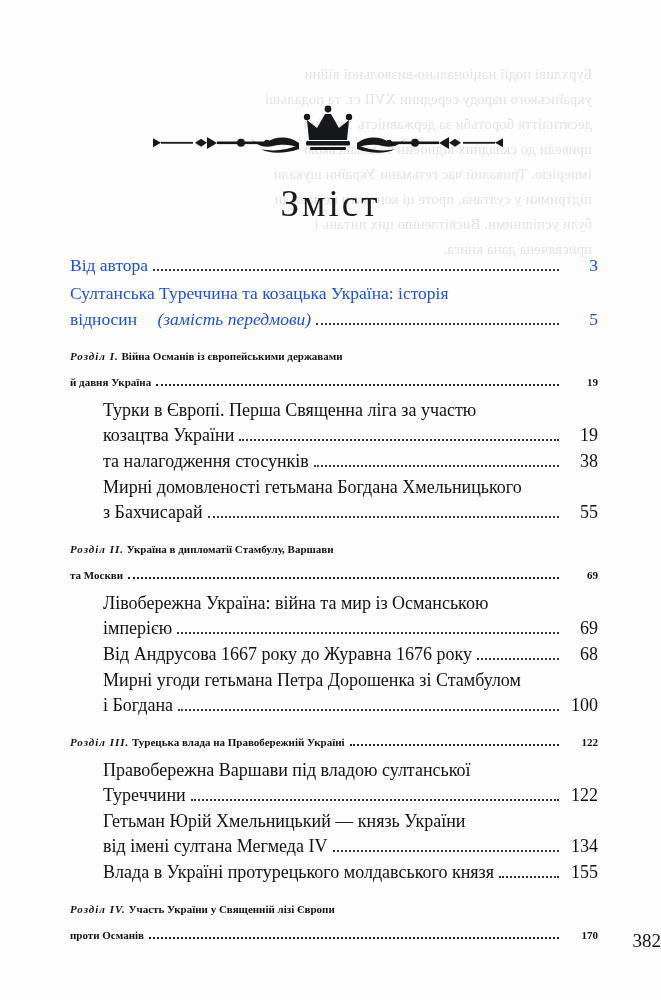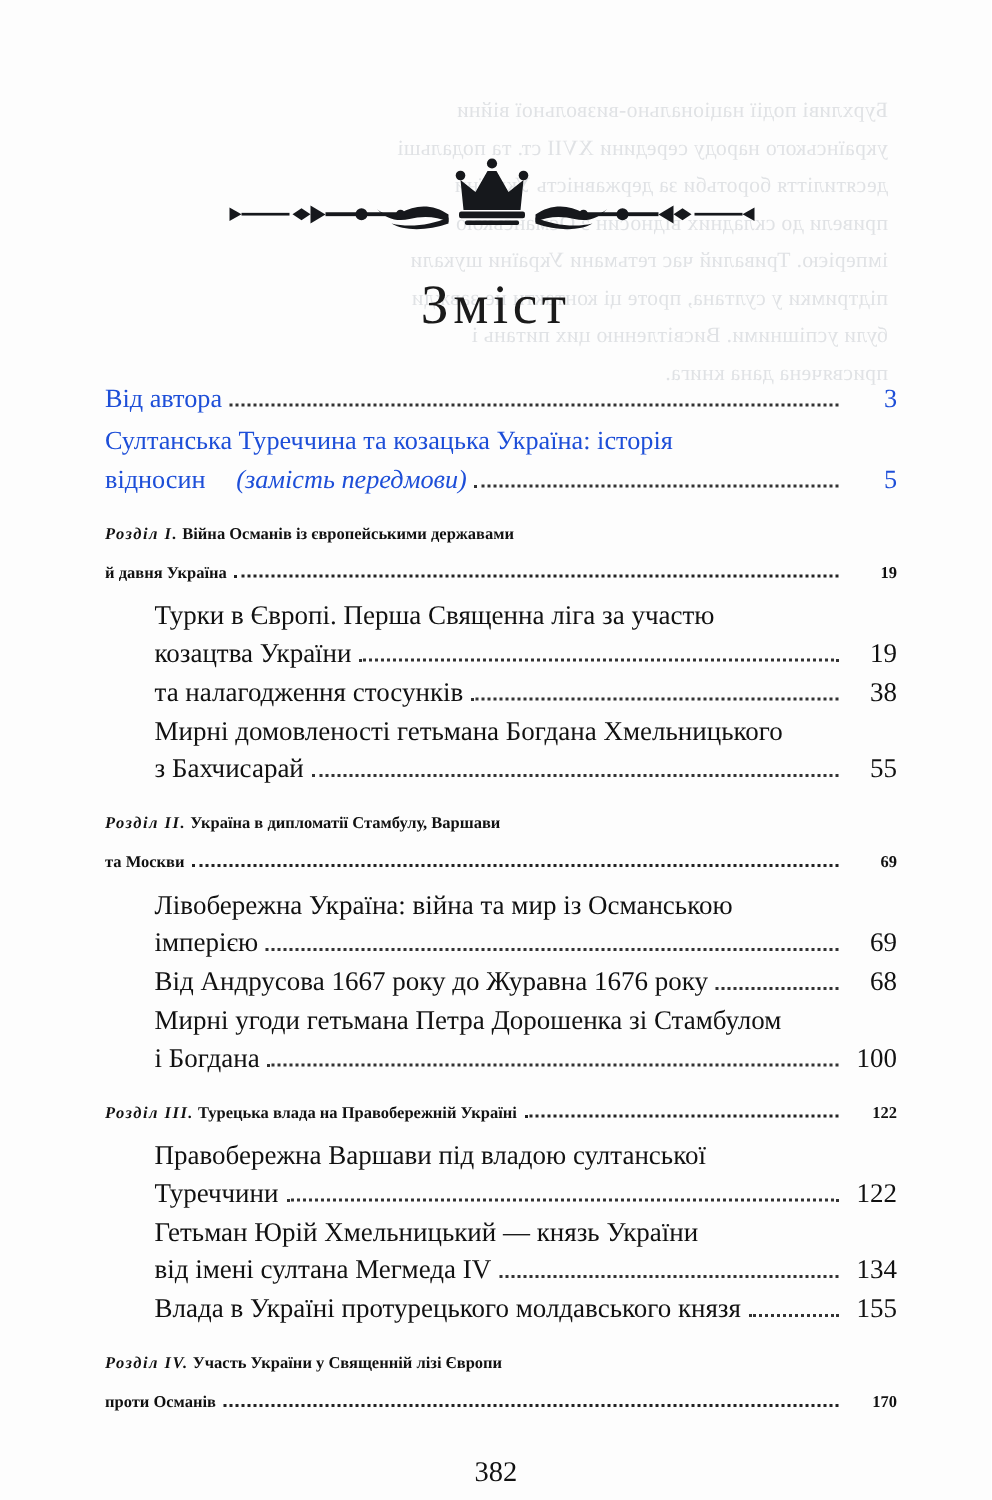--- a/index.html
+++ b/index.html
@@ -117,23 +117,23 @@
   .lvl2 {
     font-size: 18px;
     line-height: 25px;
     padding-left: 33px;
     margin-bottom: 1px;
   }
 
   .folio {
     position: absolute;
     left: 0;
-    top: 971px;
-    width: 661px;
-    text-align: center;
+    top: 930px;
+    width: 661px;
+    text-align: right;
     font-size: 19px;
     color: #111;
   }
 </style>
 </head>
 <body>
 
 <div class="page">
 
   <div class="bleed" id="bleed">

